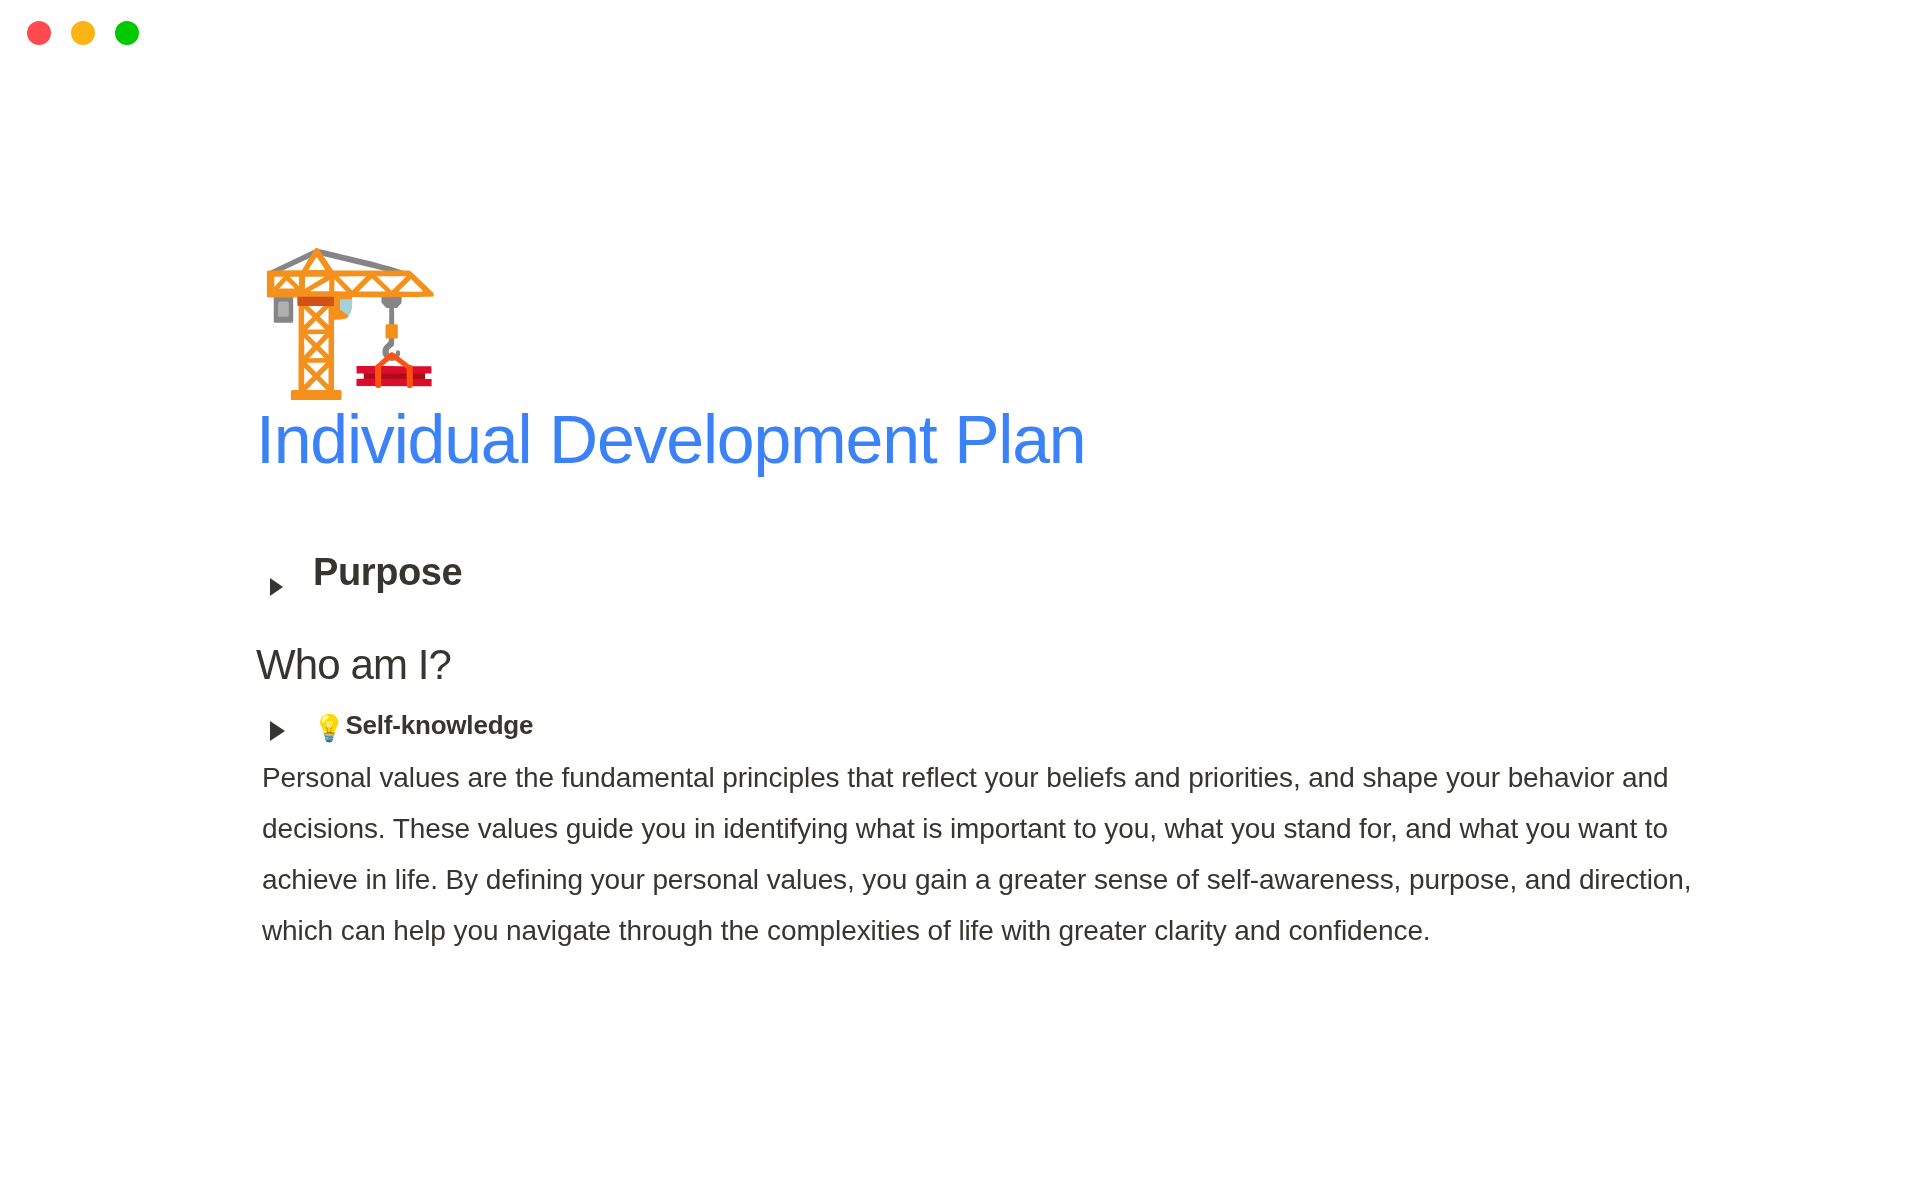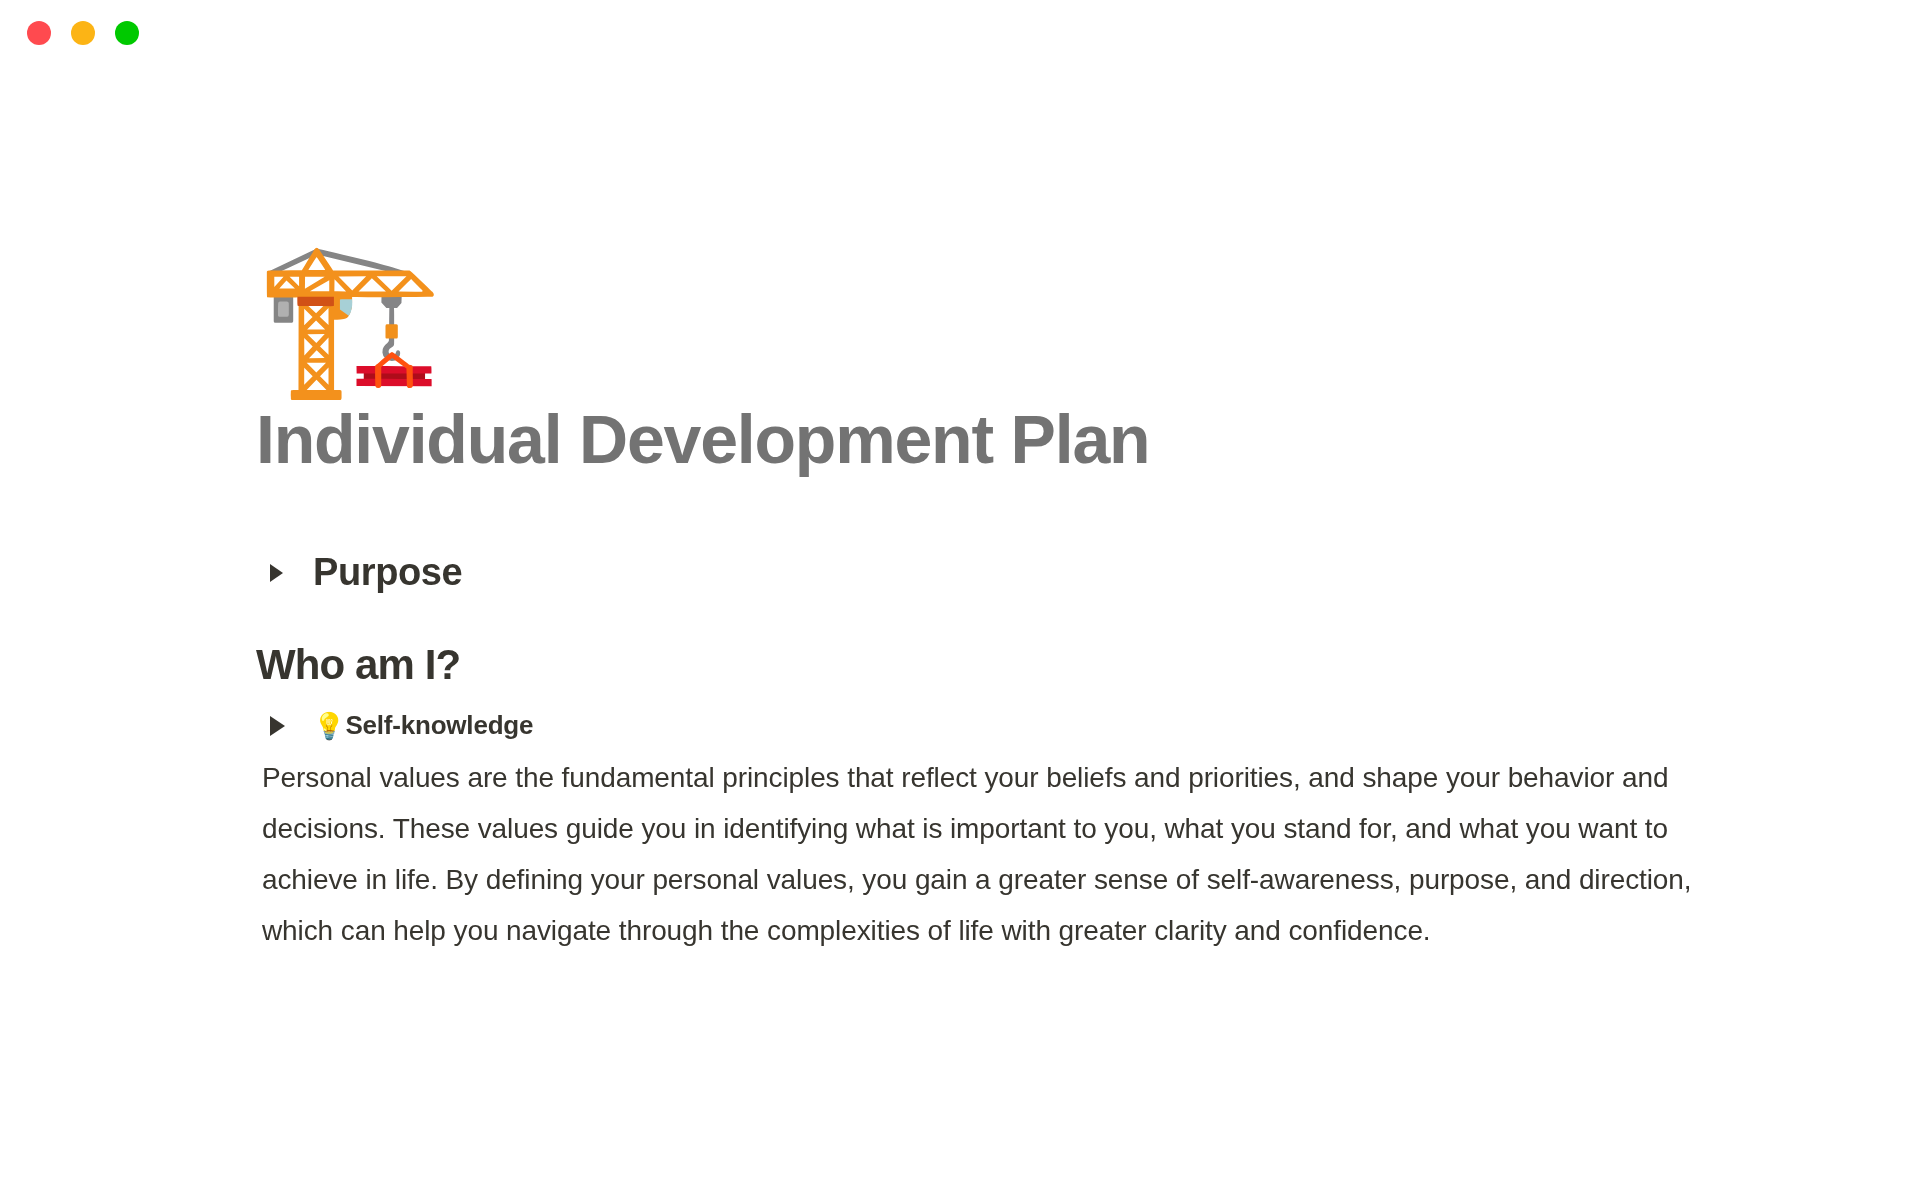--- a/index.html
+++ b/index.html
@@ -79,31 +79,31 @@
   }
 
   
   .page-title {
     position: absolute;
     left: 0px;
     top: 340px;
     margin: 0;
     font-size: 68px;
     line-height: 1.1;
-    font-weight: 700;
+    font-weight: 400;
     letter-spacing: -1.2px;
-    color: #737373;
+    color: #3b82f6;
     white-space: nowrap;
   }
 
   
   .toggle-block {
     position: absolute;
     display: flex;
-    align-items: center;
+    align-items: flex-end;
   }
 
   .toggle-block.purpose { left: 14px; top: 488px; }
   .toggle-block.self-knowledge { left: 14px; top: 648px; }
 
   .toggle-arrow {
     width: 0;
     height: 0;
     border-style: solid;
     border-width: 10px 0 10px 15px;
@@ -145,21 +145,21 @@
   }
 
   
   .section-heading {
     position: absolute;
     left: 0px;
     top: 578px;
     margin: 0;
     font-size: 42px;
     line-height: 1.2;
-    font-weight: 700;
+    font-weight: 400;
     letter-spacing: -0.9px;
     color: #37352F;
     white-space: nowrap;
   }
 
   
   .body-paragraph {
     position: absolute;
     left: 6px;
     top: 690px;

